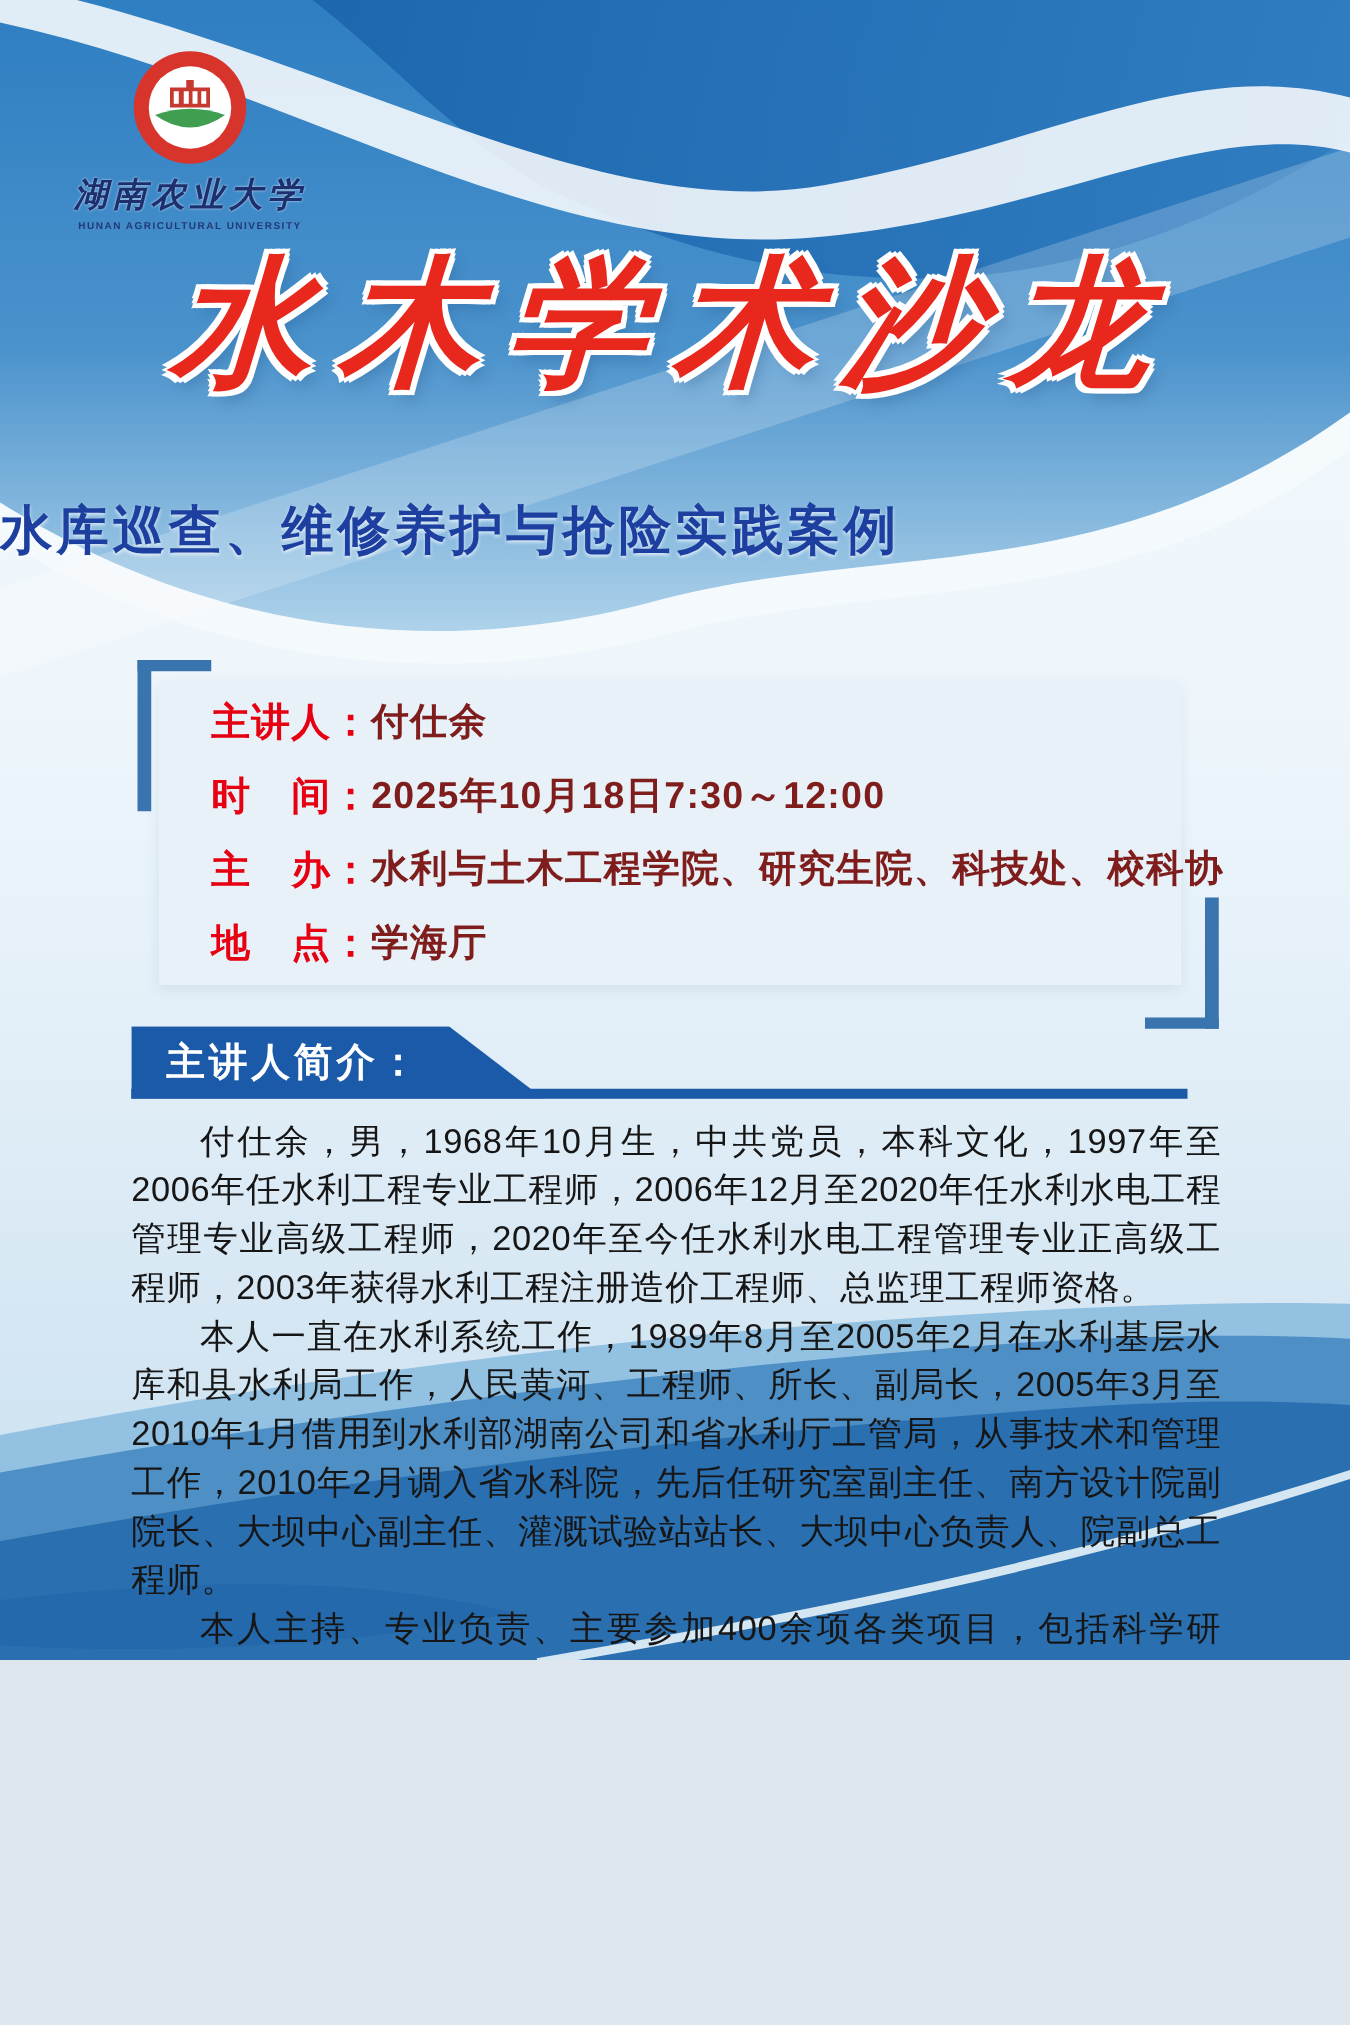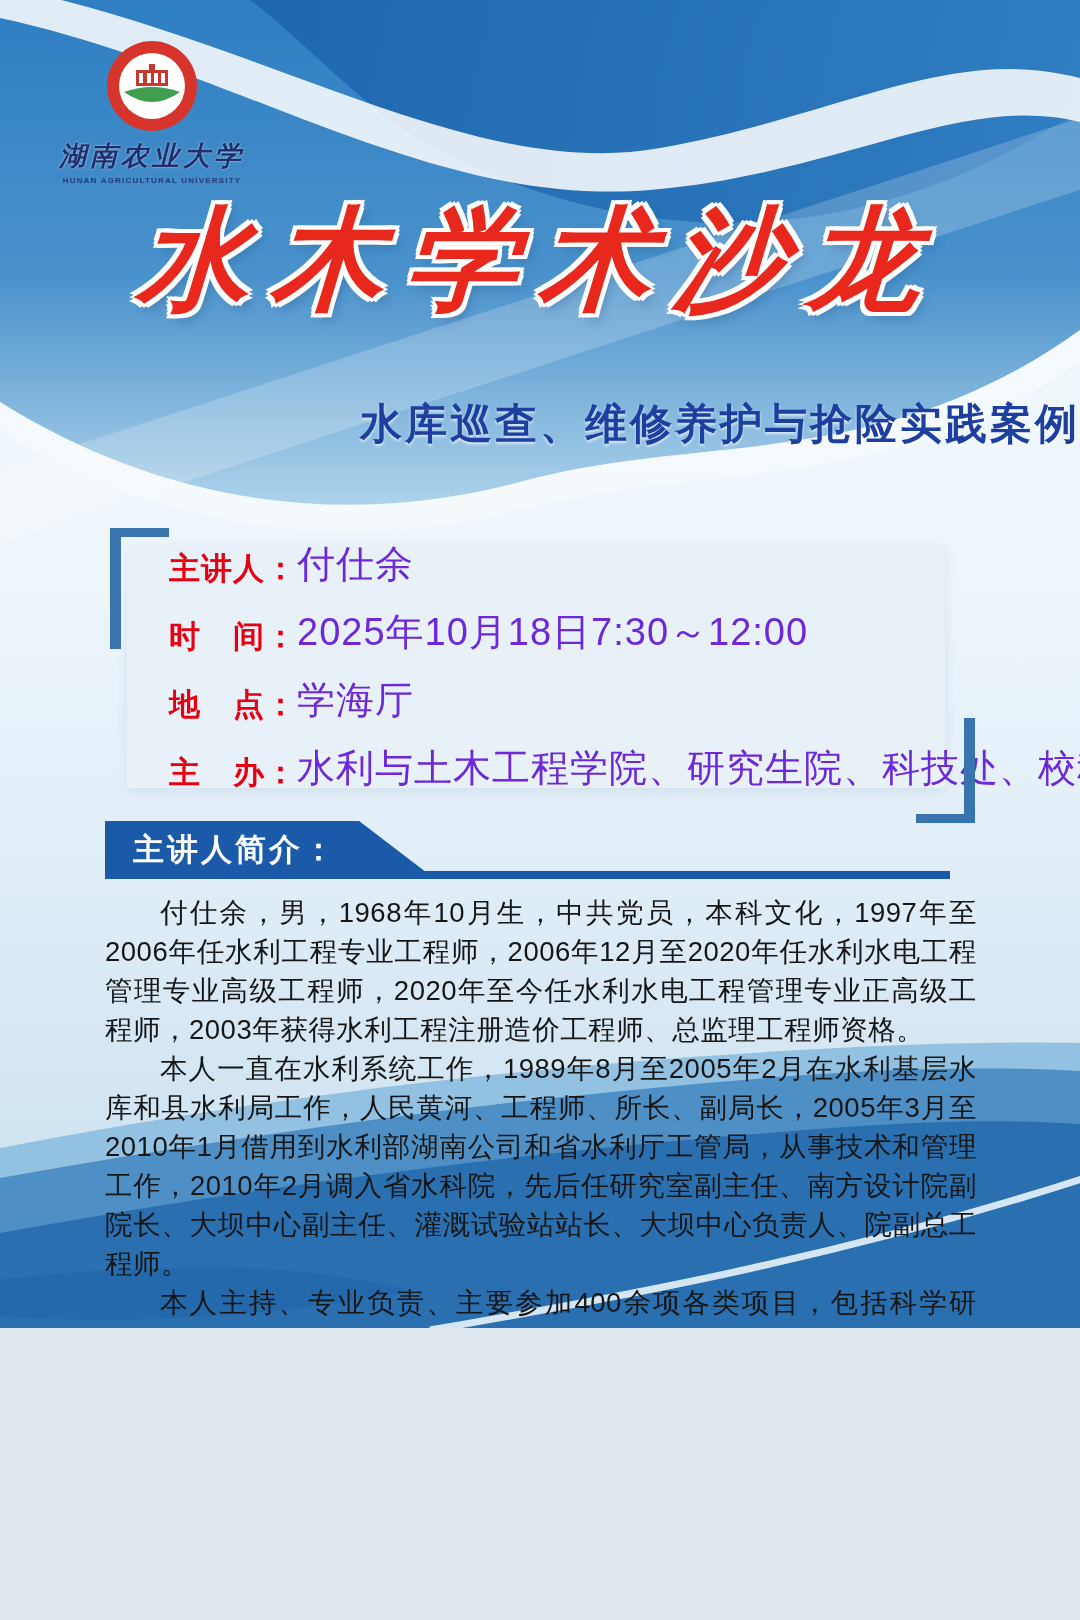--- a/index.html
+++ b/index.html
@@ -42,37 +42,37 @@
     color:#e8271d;
     text-shadow:
       -4px -4px 0 #fff, 4px -4px 0 #fff,-4px 4px 0 #fff, 4px 4px 0 #fff,
       0 -4px 0 #fff, 0 4px 0 #fff, -4px 0 0 #fff, 4px 0 0 #fff,
       6px 8px 10px rgba(30,70,120,.25);
     transform:skewX(-3deg);
     white-space:nowrap;
   }
   .sub-title{
     position:absolute;top:396px;left:0;width:100%;z-index:3;
-    text-align:right;font-weight:900;
+    text-align:left;font-weight:900;
     font-size:42px;letter-spacing:3px;color:#1c3fa0;
     text-shadow:0 2px 3px rgba(255,255,255,.7);
     white-space:nowrap;
   }
 
   
   .info-panel{
     position:absolute;left:127px;top:545px;width:818px;height:243px;z-index:3;
     background:#e7f1f7;
     box-shadow:0 3px 10px rgba(60,110,160,.12);
     display:flex;flex-direction:column;justify-content:center;
     padding:0 0 0 42px;box-sizing:border-box;gap:17px;
   }
-  .info-row{display:flex;align-items:flex-end;white-space:nowrap;}
+  .info-row{display:flex;align-items:flex-start;white-space:nowrap;}
   .info-label{color:#e60012;font-weight:900;font-size:31px;letter-spacing:1px;}
-  .info-value{color:#6d28d9;font-weight:400;font-size:38px;letter-spacing:1px;}
+  .info-value{color:#7f1d1d;font-weight:700;font-size:30px;letter-spacing:1px;}
   .bracket{position:absolute;z-index:4;}
   .bracket-tl{left:110px;top:528px;width:48px;height:112px;
     border-left:11px solid #3a74ae;border-top:9px solid #3a74ae;}
   .bracket-br{left:916px;top:718px;width:48px;height:96px;
     border-right:11px solid #3a74ae;border-bottom:9px solid #3a74ae;}
 
   
   .section-underline{
     position:absolute;left:105px;top:871px;width:845px;height:8px;
     background:#1a5aa8;z-index:3;
@@ -160,26 +160,26 @@
   <div class="info-panel">
     <div class="info-row">
       <span class="info-label">主讲人：</span>
       <span class="info-value">付仕余</span>
     </div>
     <div class="info-row">
       <span class="info-label">时　间：</span>
       <span class="info-value">2025年10月18日7:30～12:00</span>
     </div>
     <div class="info-row">
+      <span class="info-label">主　办：</span>
+      <span class="info-value">水利与土木工程学院、研究生院、科技处、校科协</span>
+    </div>
+    <div class="info-row">
       <span class="info-label">地　点：</span>
       <span class="info-value">学海厅</span>
-    </div>
-    <div class="info-row">
-      <span class="info-label">主　办：</span>
-      <span class="info-value">水利与土木工程学院、研究生院、科技处、校科协</span>
     </div>
   </div>
 
   <div class="section-underline"></div>
   <div class="section-banner">
     <span class="heading">主讲人简介：</span>
   </div>
 
   <div class="bio">
     <p>付仕余，男，1968年10月生，中共党员，本科文化，1997年至2006年任水利工程专业工程师，2006年12月至2020年任水利水电工程管理专业高级工程师，2020年至今任水利水电工程管理专业正高级工程师，2003年获得水利工程注册造价工程师、总监理工程师资格。</p>

